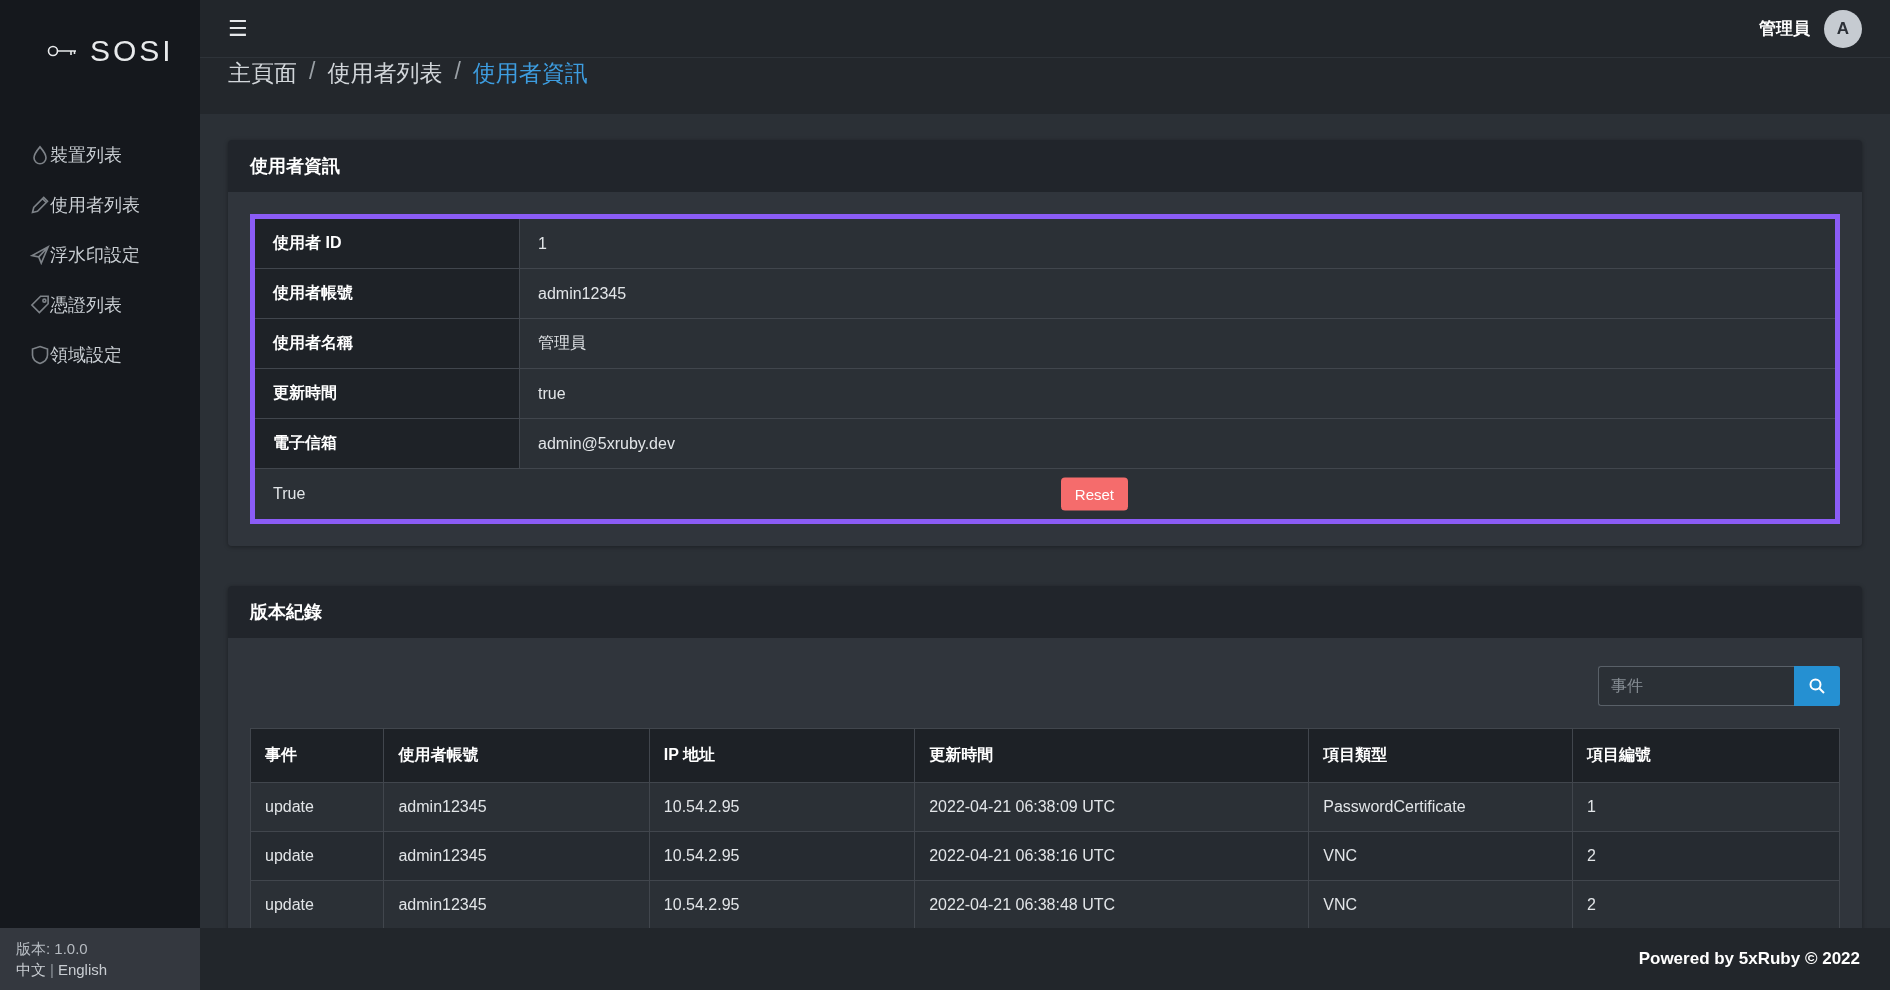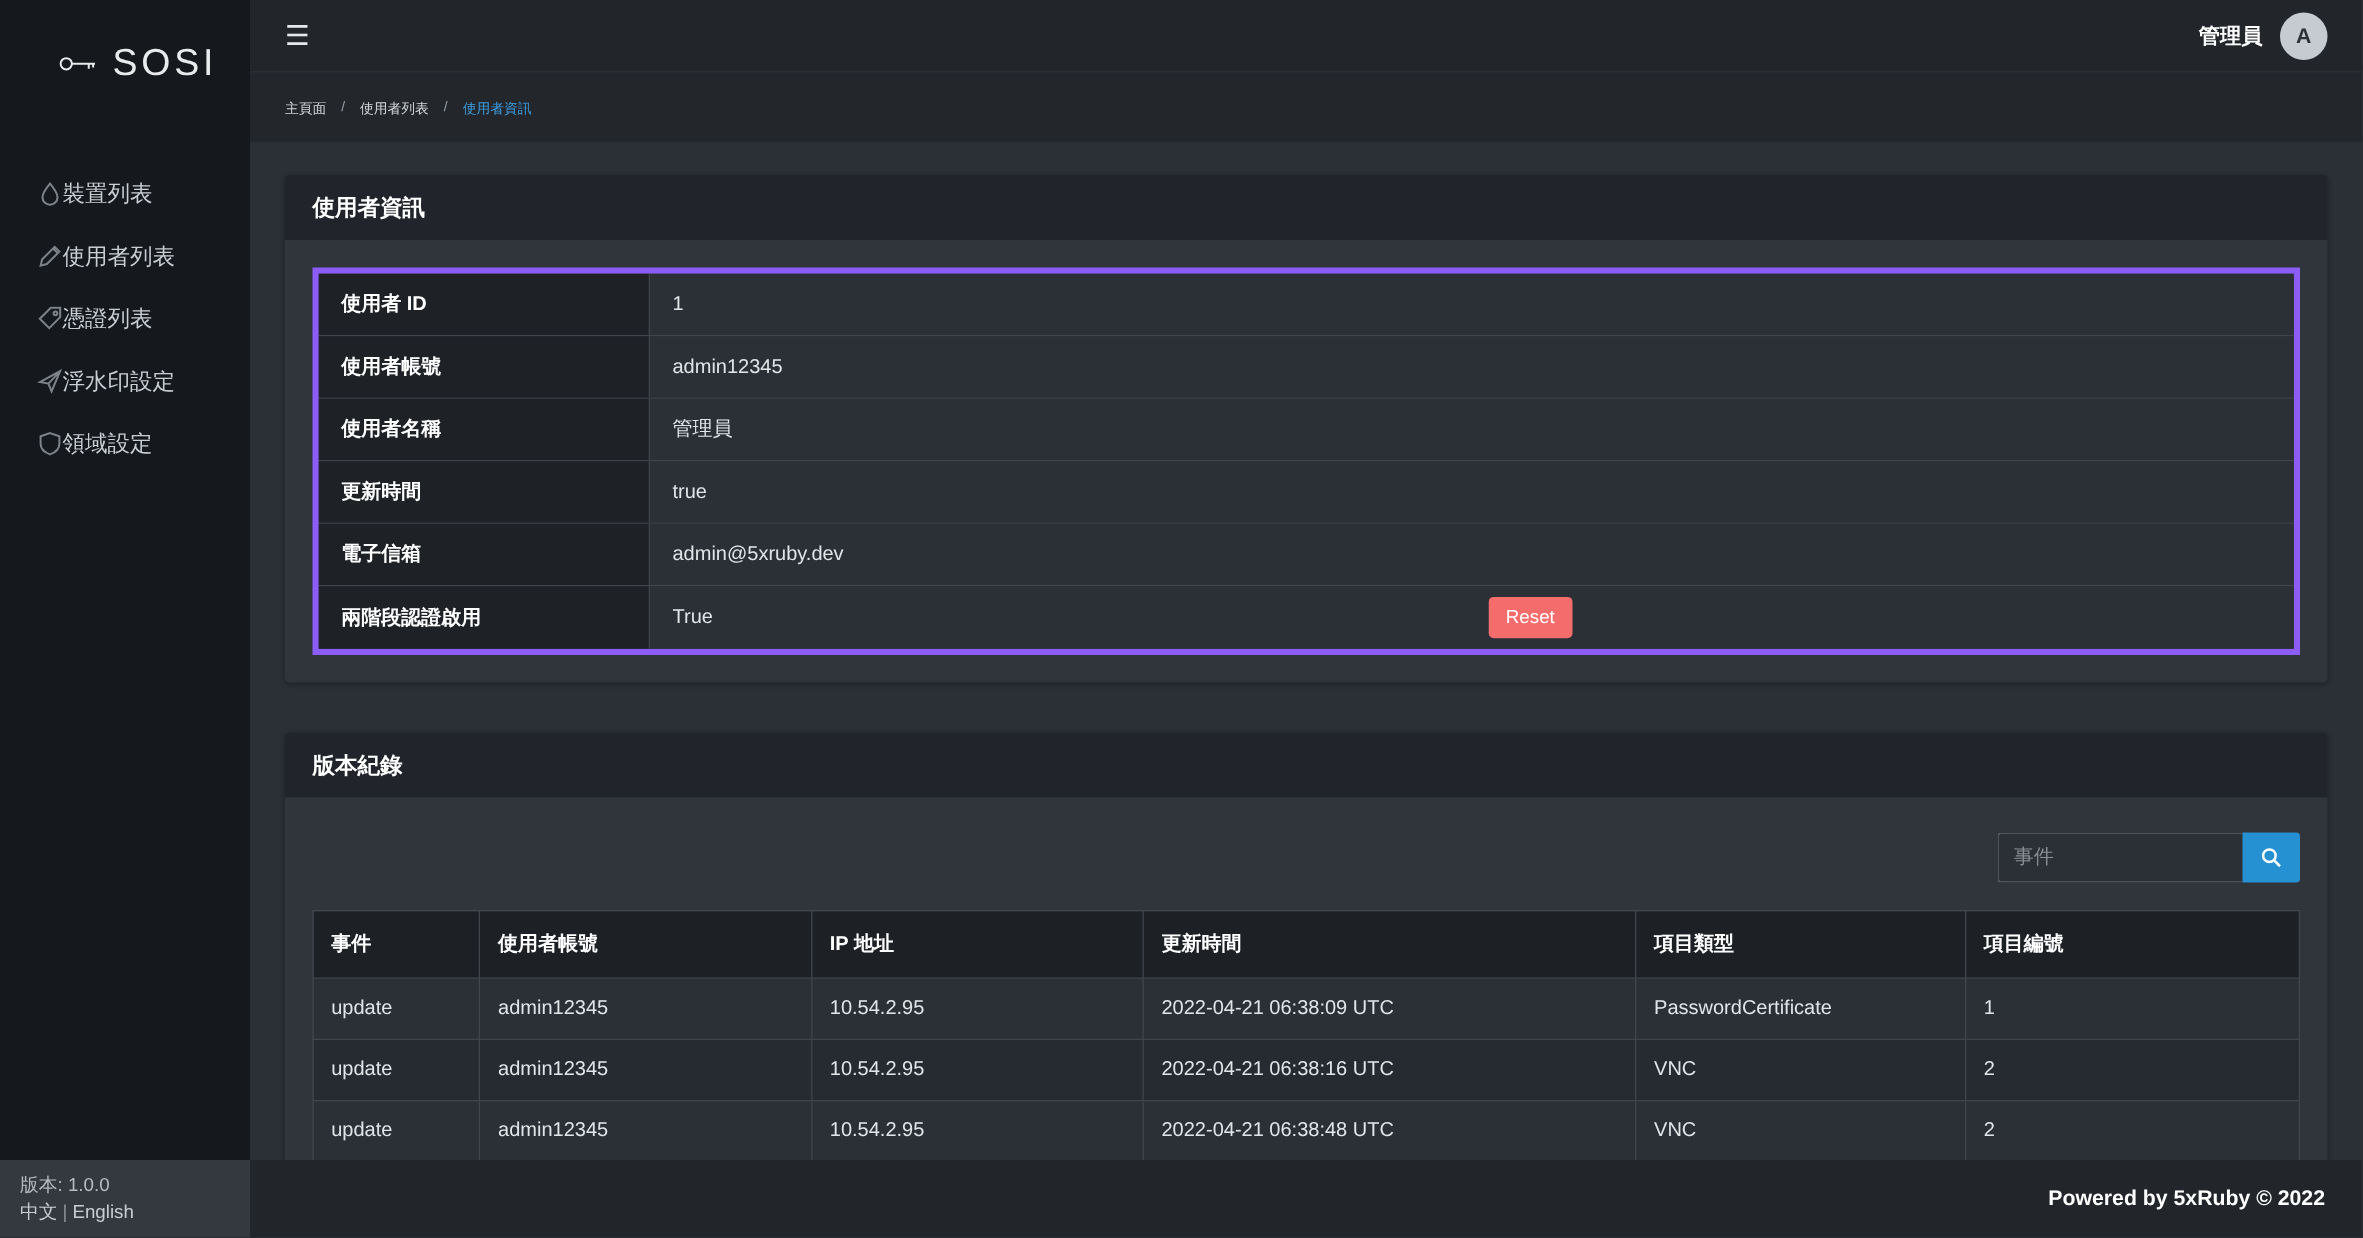--- a/index.html
+++ b/index.html
@@ -47,22 +47,22 @@
   .user-name { color: #ffffff; font-size: 17px; font-weight: 700; }
   .avatar {
     width: 38px; height: 38px; border-radius: 50%;
     background: #c6cbd1; color: #2c3037;
     display: flex; align-items: center; justify-content: center;
     font-size: 17px; font-weight: 700; cursor: pointer;
   }
 
   .breadcrumb {
     height: 56px; flex: none; background: #23272c;
-    display: flex; align-items: center; gap: 12px;
-    padding: 0 28px; font-size: 11px;
+    display: flex; align-items: flex-start; gap: 12px;
+    padding: 0 28px; font-size: 23px;
   }
   .crumb { color: #d3d7db; cursor: pointer; }
   .crumb-sep { color: #9aa0a6; }
   .crumb.active { color: #3d9de0; cursor: default; }
 
   .content { flex: 1; overflow: hidden; padding: 26px 28px; background: #2b3036; }
 
   .card { border-radius: 4px; overflow: hidden; box-shadow: 0 1px 4px rgba(0,0,0,.35); }
   .card + .card { margin-top: 40px; }
   .card-header {
@@ -152,33 +152,33 @@
       <span class="nav-icon">
         <svg width="20" height="20" viewBox="0 0 16 16" fill="none" stroke="#aab0b6" stroke-width="1.3">
           <path d="M2 14 l1-4 8-8 3 3-8 8 Z M10 3 l3 3"></path>
         </svg>
       </span>
       <span>使用者列表</span>
     </div>
     <div class="nav-item">
       <span class="nav-icon">
         <svg width="20" height="20" viewBox="0 0 16 16" fill="none" stroke="#aab0b6" stroke-width="1.3">
+          <path d="M1.5 8.5 L14.5 1.5 L9 14.5 L7 9.5 Z M7 9.5 L14.5 1.5"></path>
+        </svg>
+      </span>
+      <span>浮水印設定</span>
+    </div>
+    <div class="nav-item">
+      <span class="nav-icon">
+        <svg width="20" height="20" viewBox="0 0 16 16" fill="none" stroke="#aab0b6" stroke-width="1.3">
           <path d="M1.5 8 L8.5 1 h6 v6 l-7 7 Z"></path>
           <circle cx="11.5" cy="4.5" r="1.2"></circle>
         </svg>
       </span>
       <span>憑證列表</span>
-    </div>
-    <div class="nav-item">
-      <span class="nav-icon">
-        <svg width="20" height="20" viewBox="0 0 16 16" fill="none" stroke="#aab0b6" stroke-width="1.3">
-          <path d="M1.5 8.5 L14.5 1.5 L9 14.5 L7 9.5 Z M7 9.5 L14.5 1.5"></path>
-        </svg>
-      </span>
-      <span>浮水印設定</span>
     </div>
     <div class="nav-item">
       <span class="nav-icon">
         <svg width="20" height="20" viewBox="0 0 16 16" fill="none" stroke="#aab0b6" stroke-width="1.3">
           <path d="M8 1.2 L14 3.2 V8 c0 4-3.2 5.8-6 6.8 C5.2 13.8 2 12 2 8 V3.2 Z"></path>
         </svg>
       </span>
       <span>領域設定</span>
     </div>
   </nav>
@@ -229,21 +229,20 @@
             </div>
             <div class="info-row">
               <div class="info-label">更新時間</div>
               <div class="info-value">true</div>
             </div>
             <div class="info-row">
               <div class="info-label">電子信箱</div>
               <div class="info-value">admin@5xruby.dev</div>
             </div>
             <div class="info-row">
-              <div class="info-label">兩階段認證啟用</div>
               <div class="info-value">True<button class="reset-btn">Reset</button></div>
             </div>
           </div>
       </div>
     </section>
 
     <section class="card">
       <div class="card-header">版本紀錄</div>
       <div class="card-body">
         <div class="search-row">

